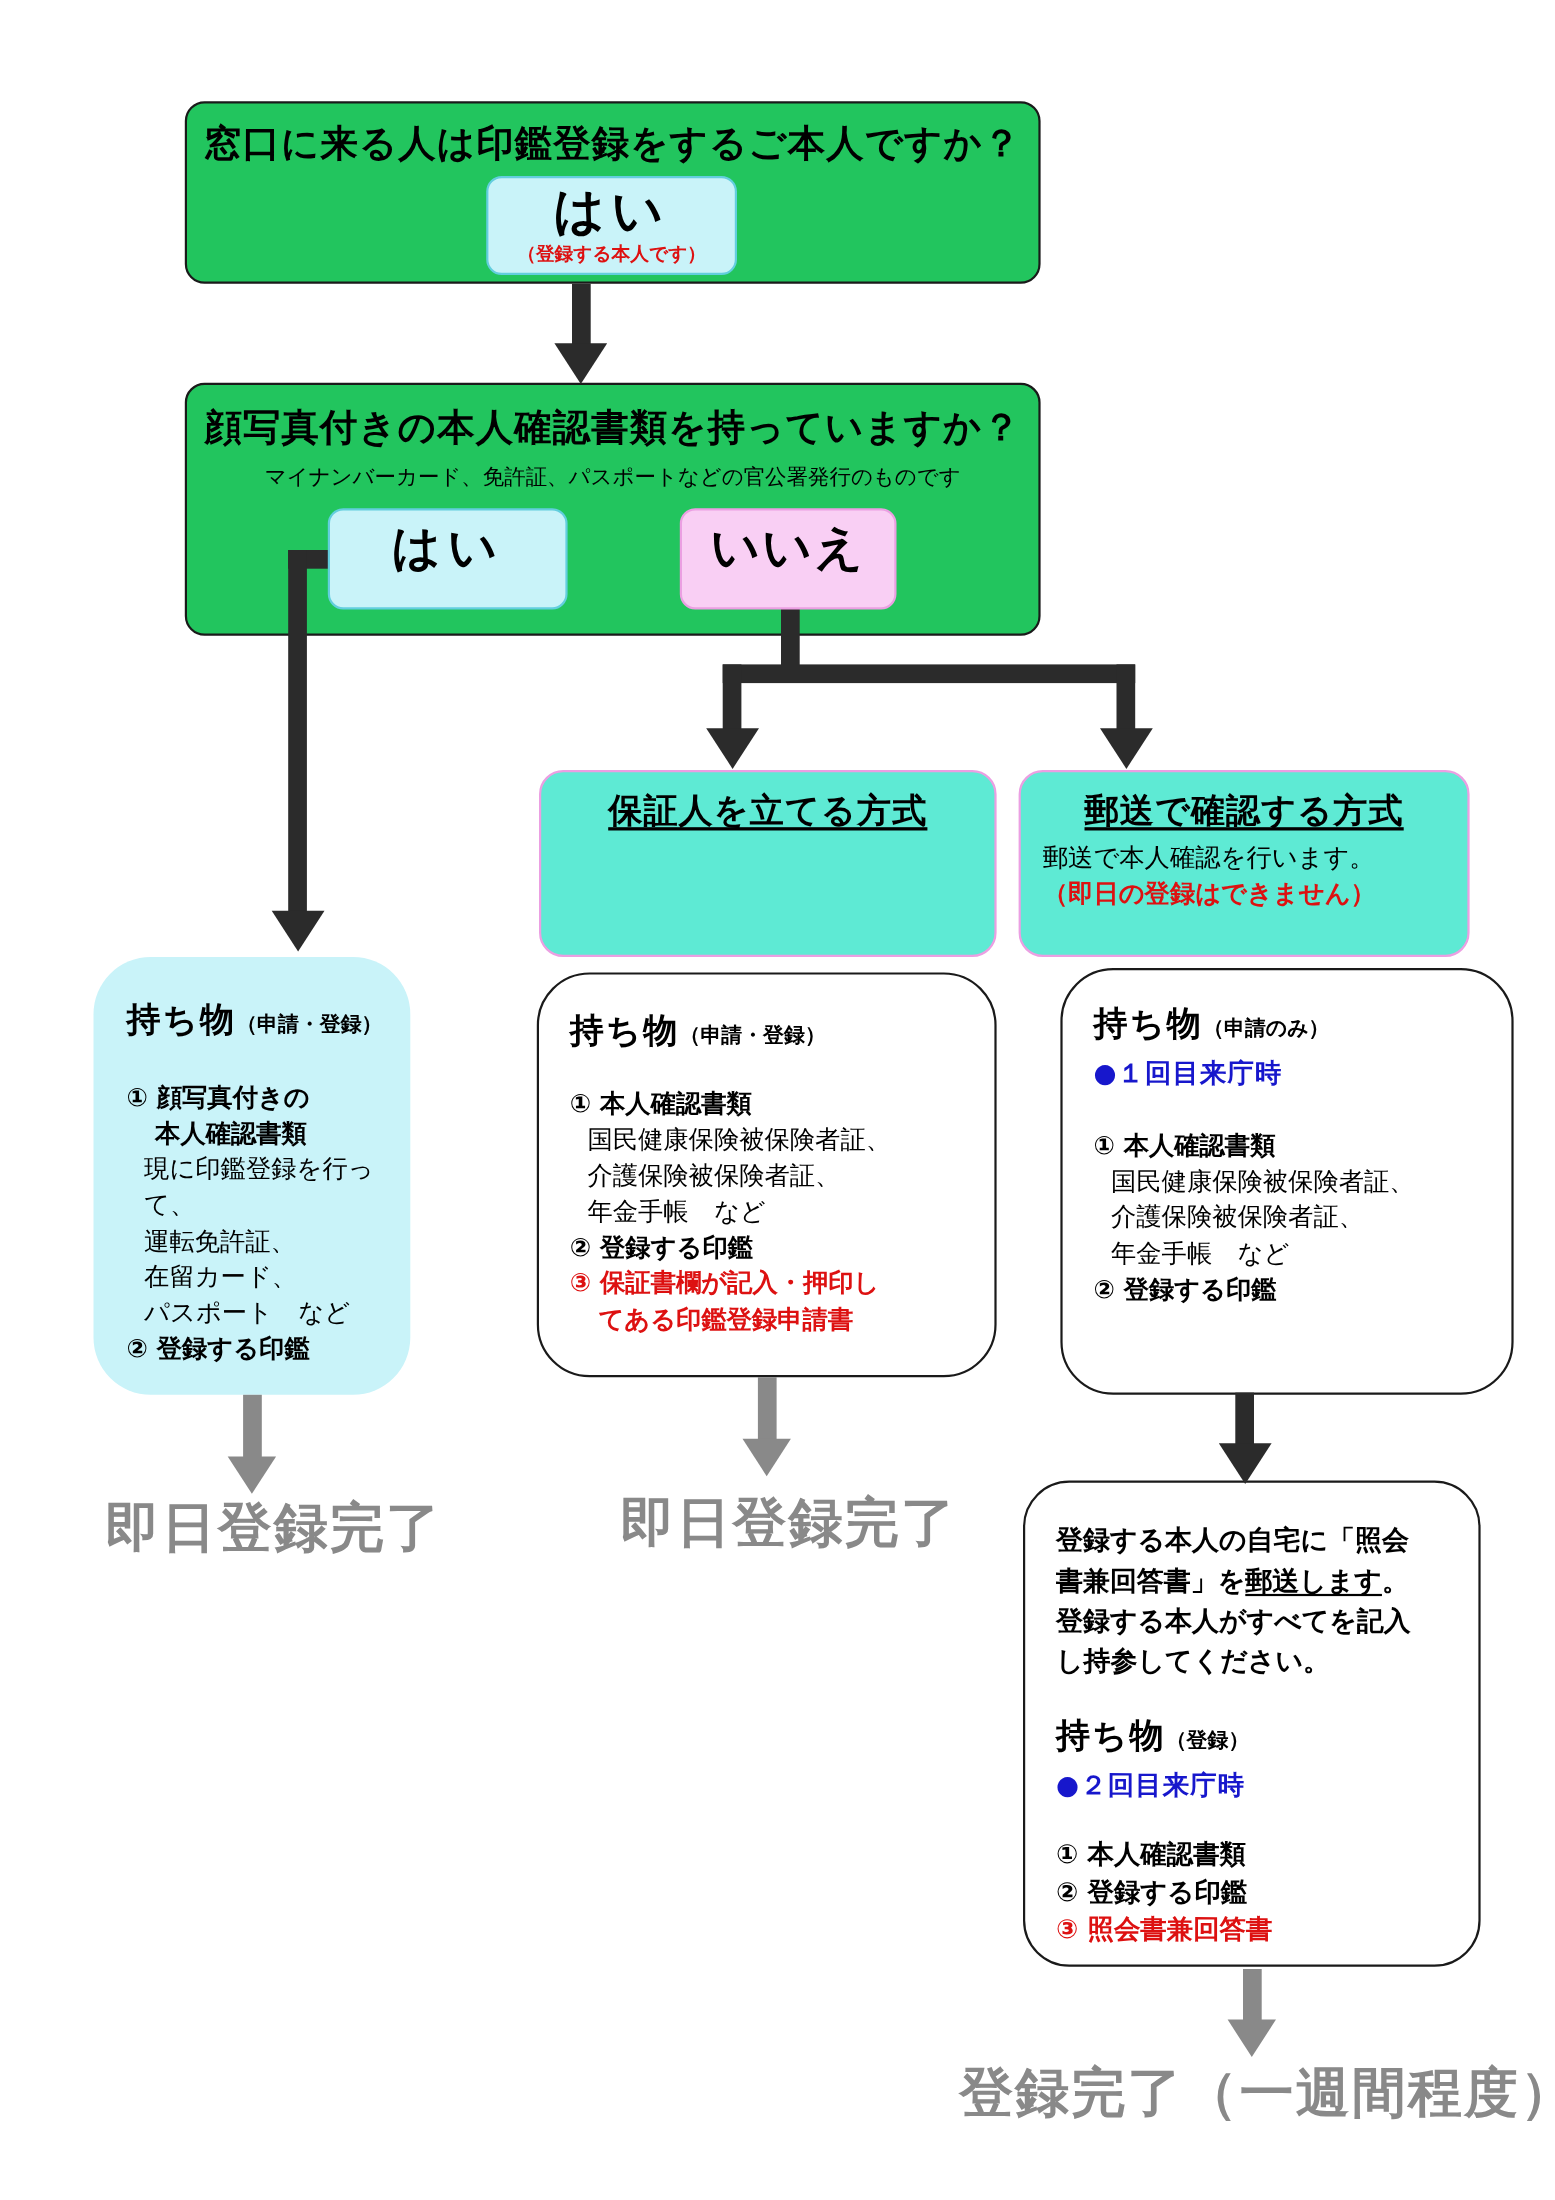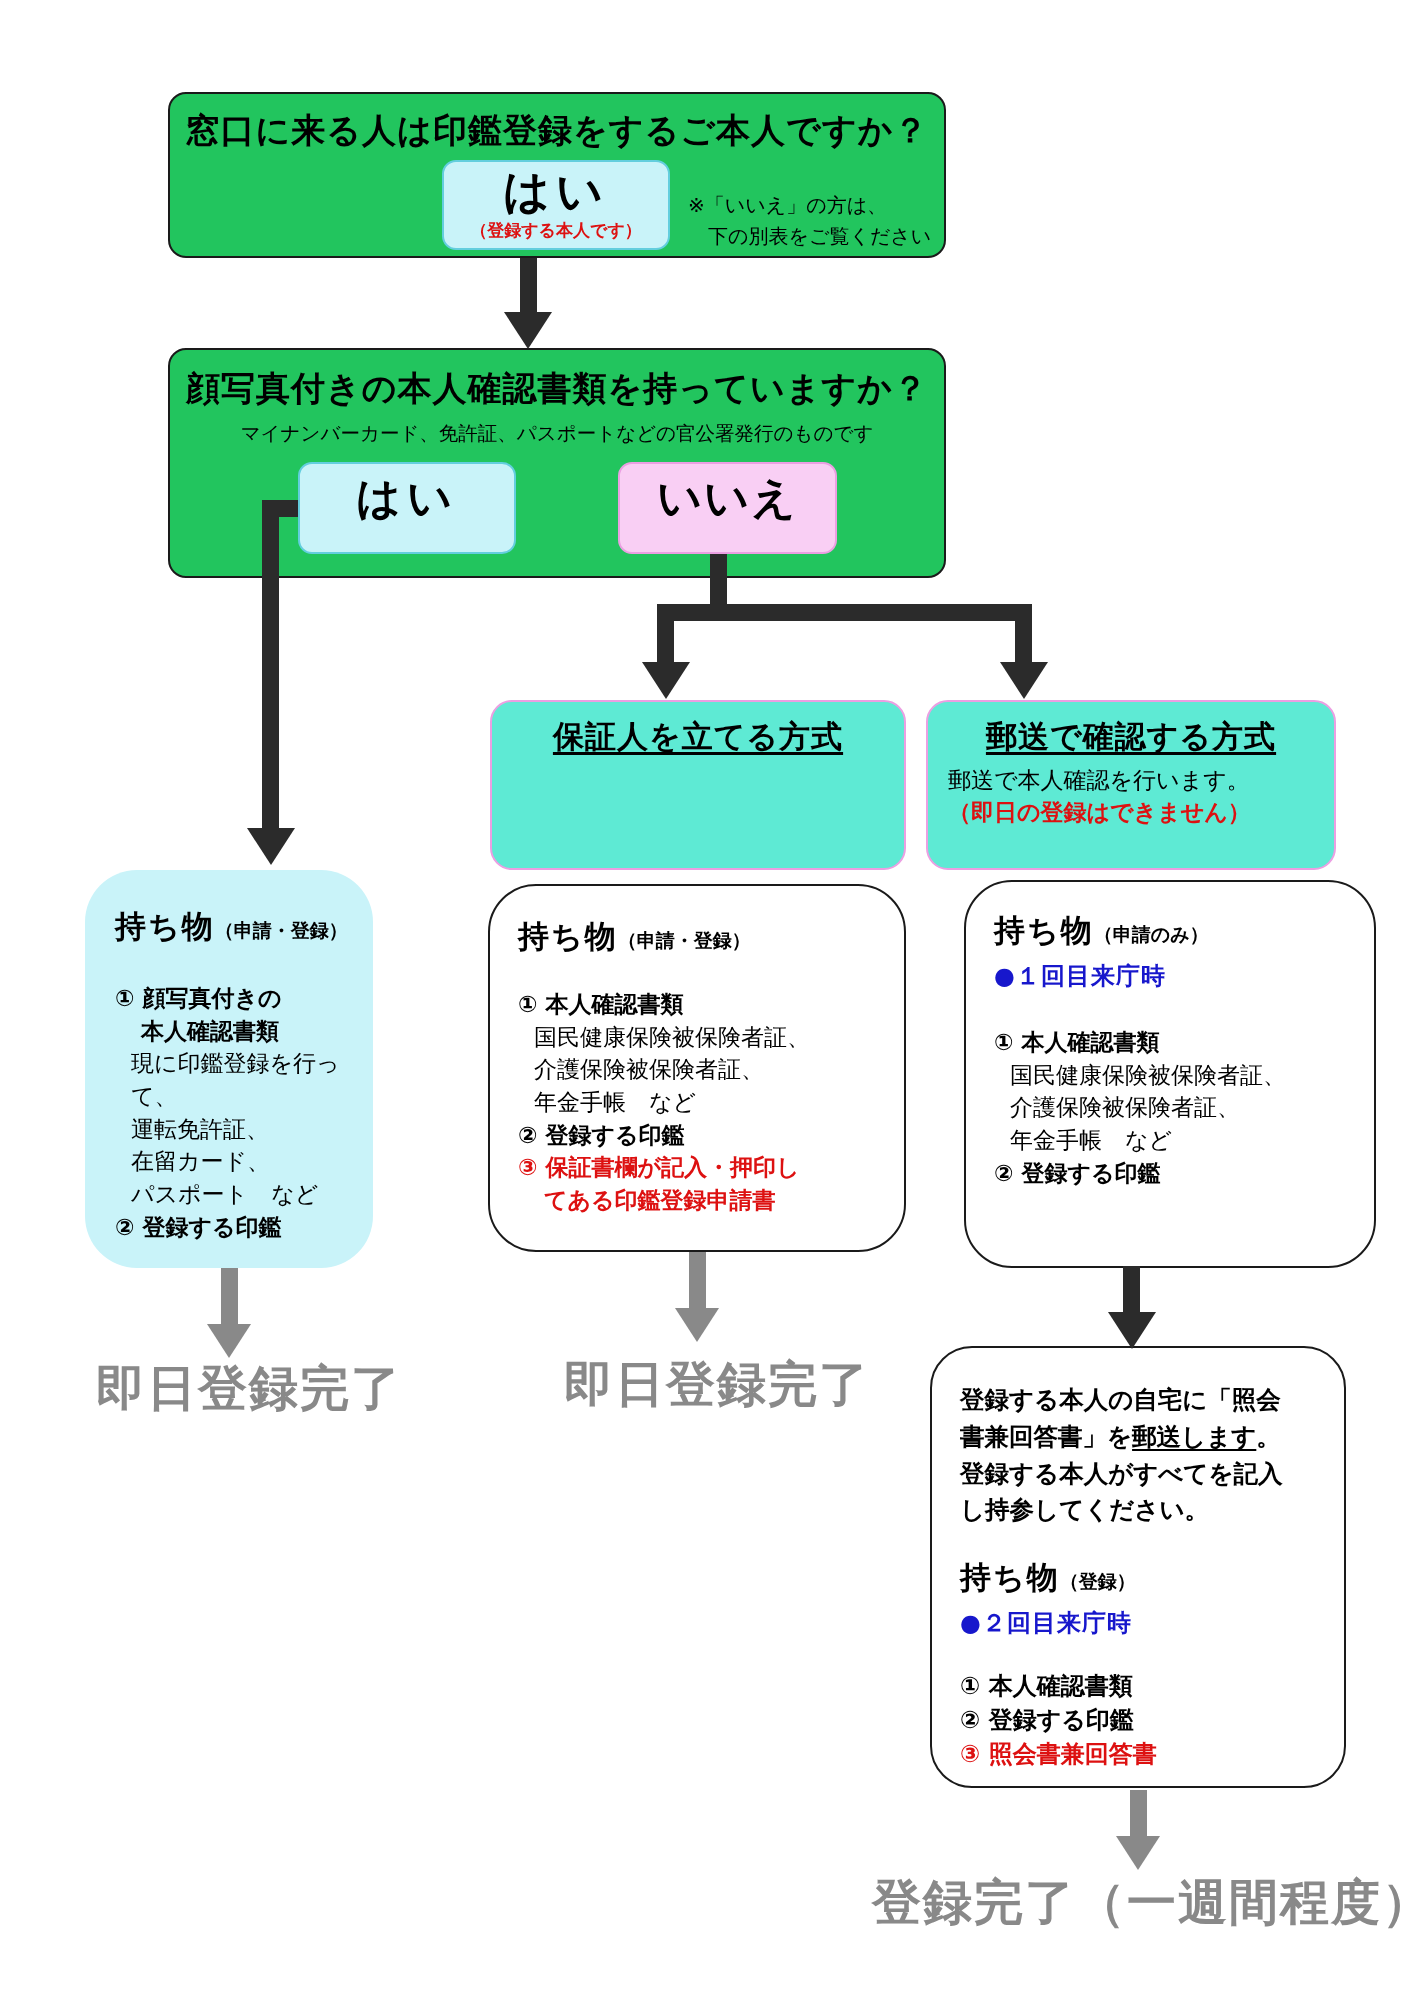--- a/index.html
+++ b/index.html
@@ -51,36 +51,32 @@
 <body>
 
 <div id="canvas">
 
   <div class="qbox" style="left:168px;top:92px;width:778px;height:166px;">
     <div class="q-title" style="padding-top:14px;">窓口に来る人は印鑑登録をするご本人ですか？</div>
     <div class="cyan-btn" style="left:272px;top:66px;width:228px;height:90px;padding-top:4px;">
       <div class="big-answer">はい</div>
       <div class="answer-note">（登録する本人です）</div>
     </div>
-    <div class="side-note" style="left:518px;top:96px;width:260px;">
-      <div>※「いいえ」の方は、</div>
-      <div style="padding-left:20px;">下の別表をご覧ください</div>
-    </div>
   </div>
 
   <div class="seg" style="left:520px;top:258px;width:17px;height:56px;"></div>
   <div class="ah" style="left:504px;top:312px;"></div>
 
   <div class="qbox" style="left:168px;top:348px;width:778px;height:230px;">
     <div class="q-title" style="padding-top:16px;">顔写真付きの本人確認書類を持っていますか？</div>
     <div class="q-sub">マイナンバーカード、免許証、パスポートなどの官公署発行のものです</div>
     <div class="cyan-btn" style="left:128px;top:112px;width:218px;height:92px;line-height:88px;">
       <span class="big-answer" style="font-size:44px;">はい</span>
     </div>
-    <div class="pink-btn" style="left:448px;top:112px;width:219px;height:92px;line-height:88px;">
+    <div class="pink-btn" style="left:448px;top:112px;width:197px;height:92px;line-height:88px;">
       <span class="big-answer" style="font-size:44px;letter-spacing:2px;">いいえ</span>
     </div>
   </div>
 
   <div class="seg" style="left:262px;top:500px;width:42px;height:17px;"></div>
   <div class="seg" style="left:262px;top:500px;width:17px;height:330px;"></div>
   <div class="ah" style="left:247px;top:828px;"></div>
 
   <div class="seg" style="left:710px;top:552px;width:17px;height:68px;"></div>
   <div class="seg" style="left:657px;top:604px;width:375px;height:17px;"></div>

